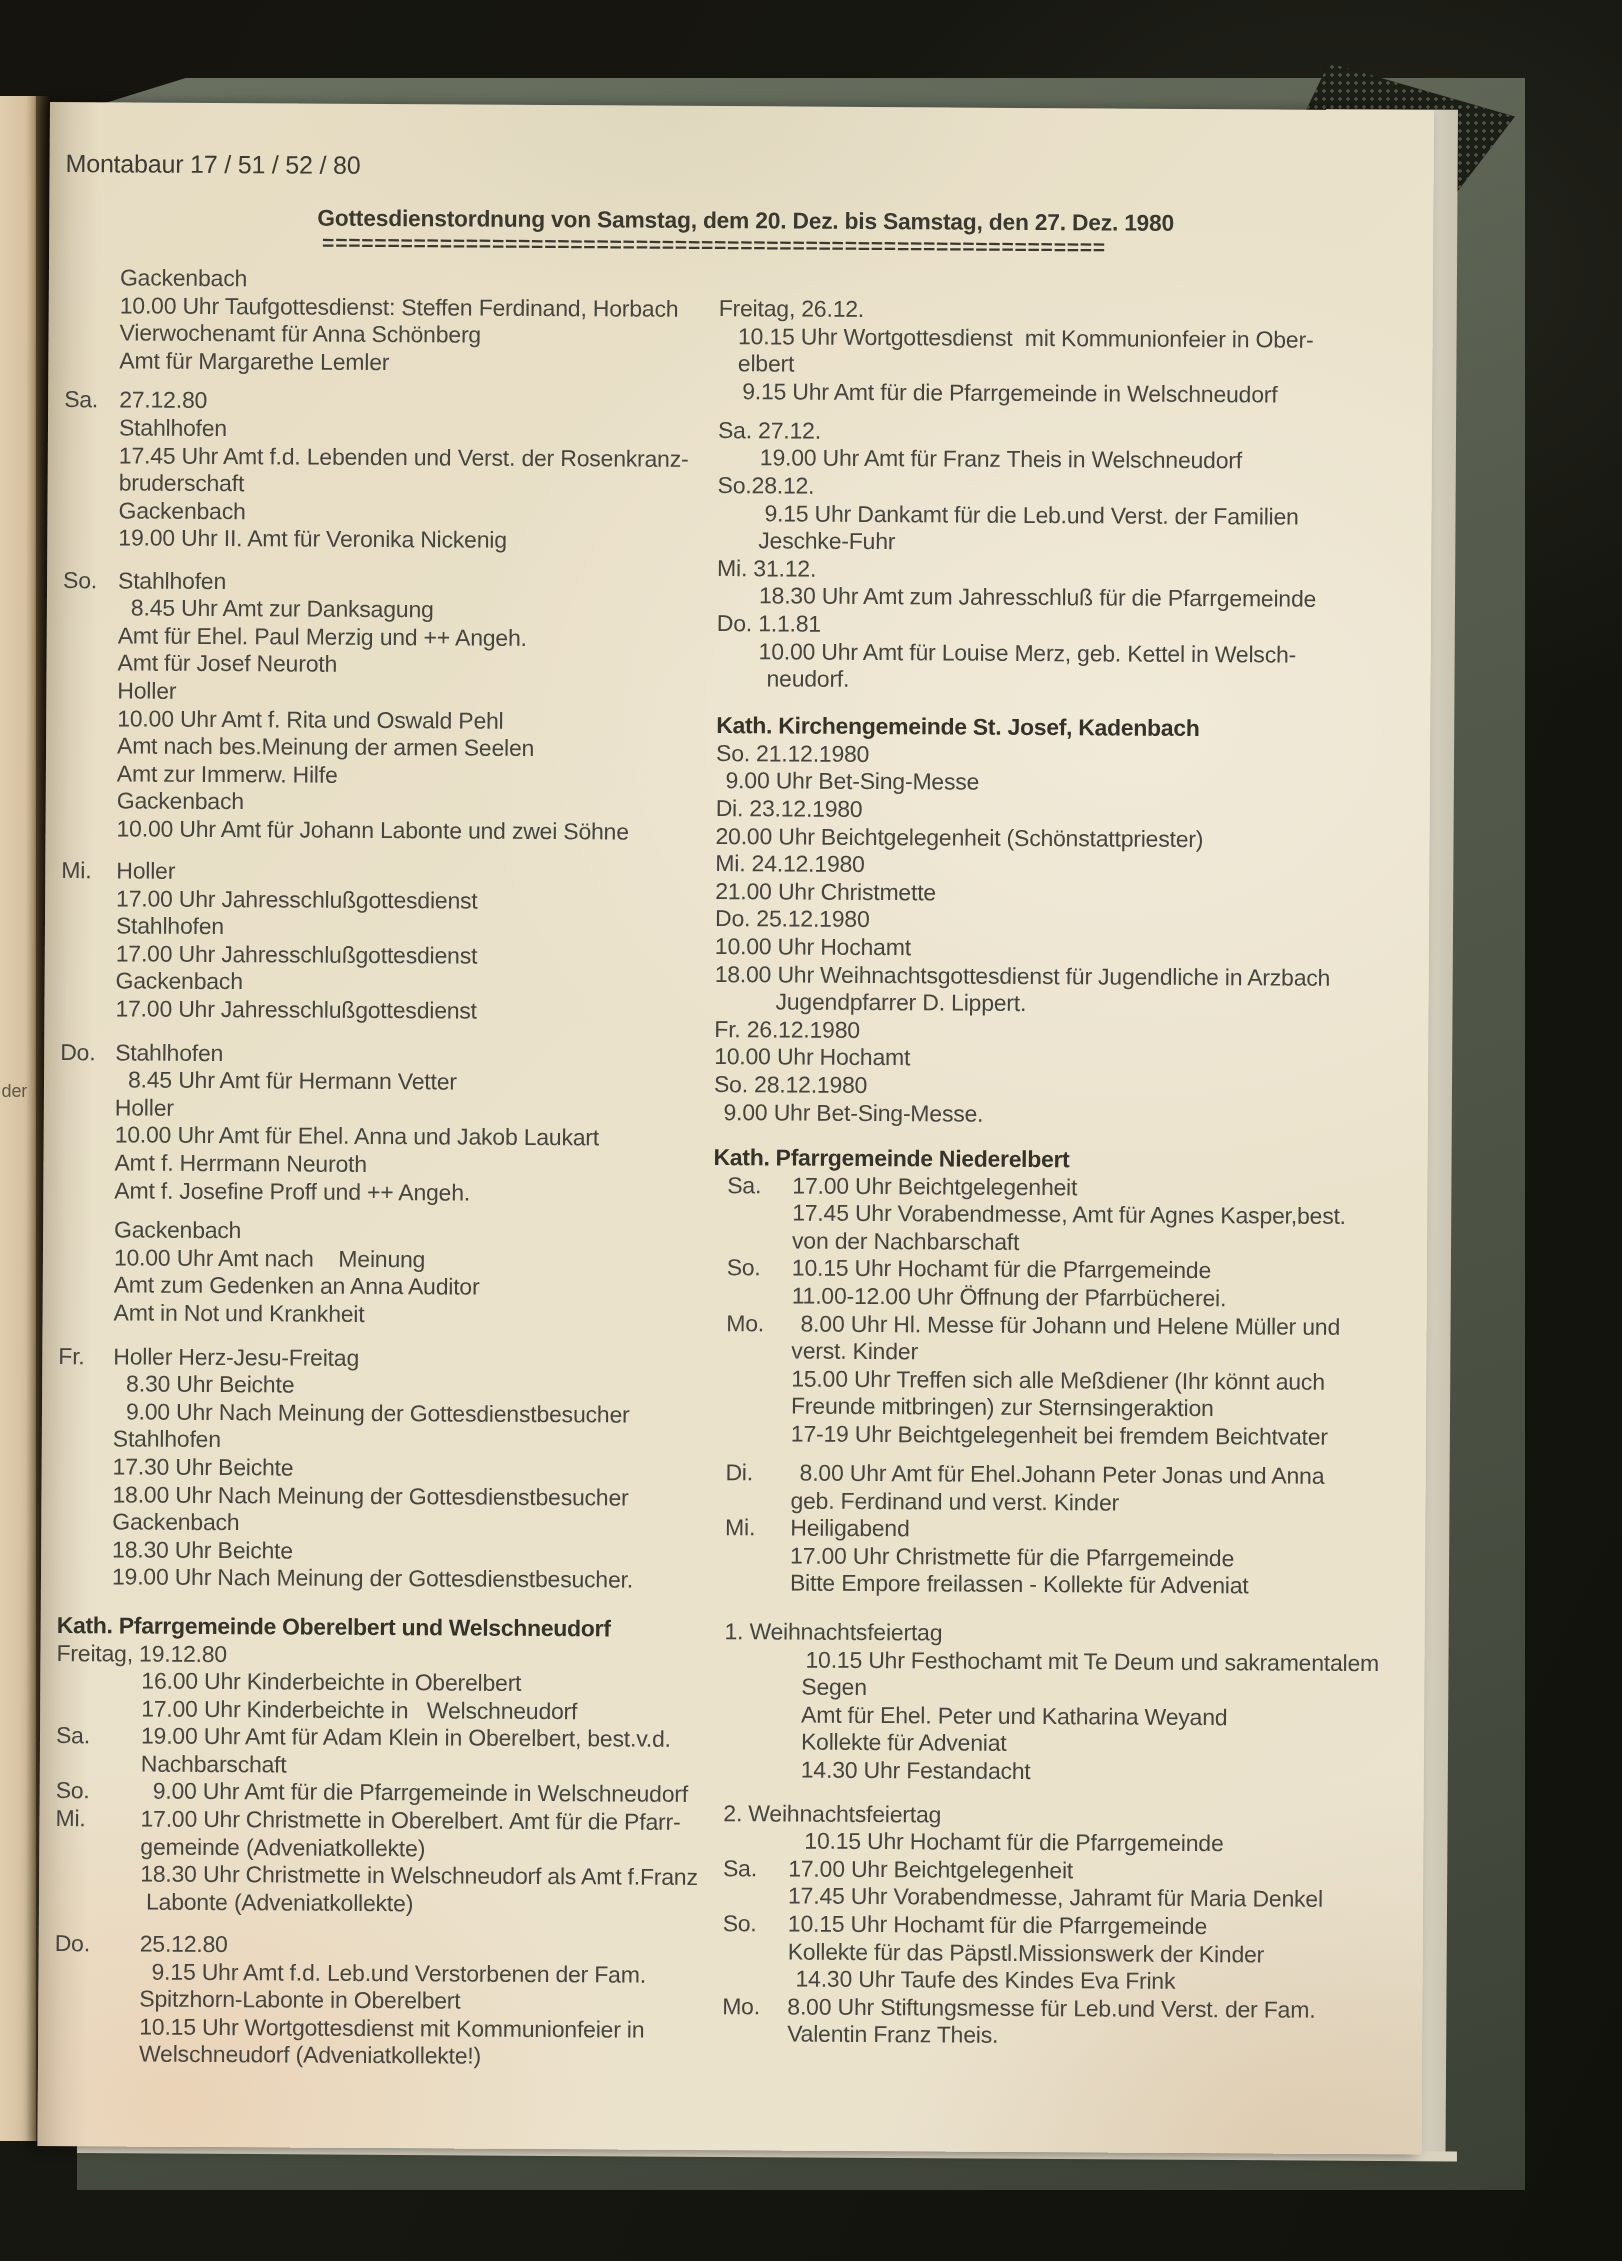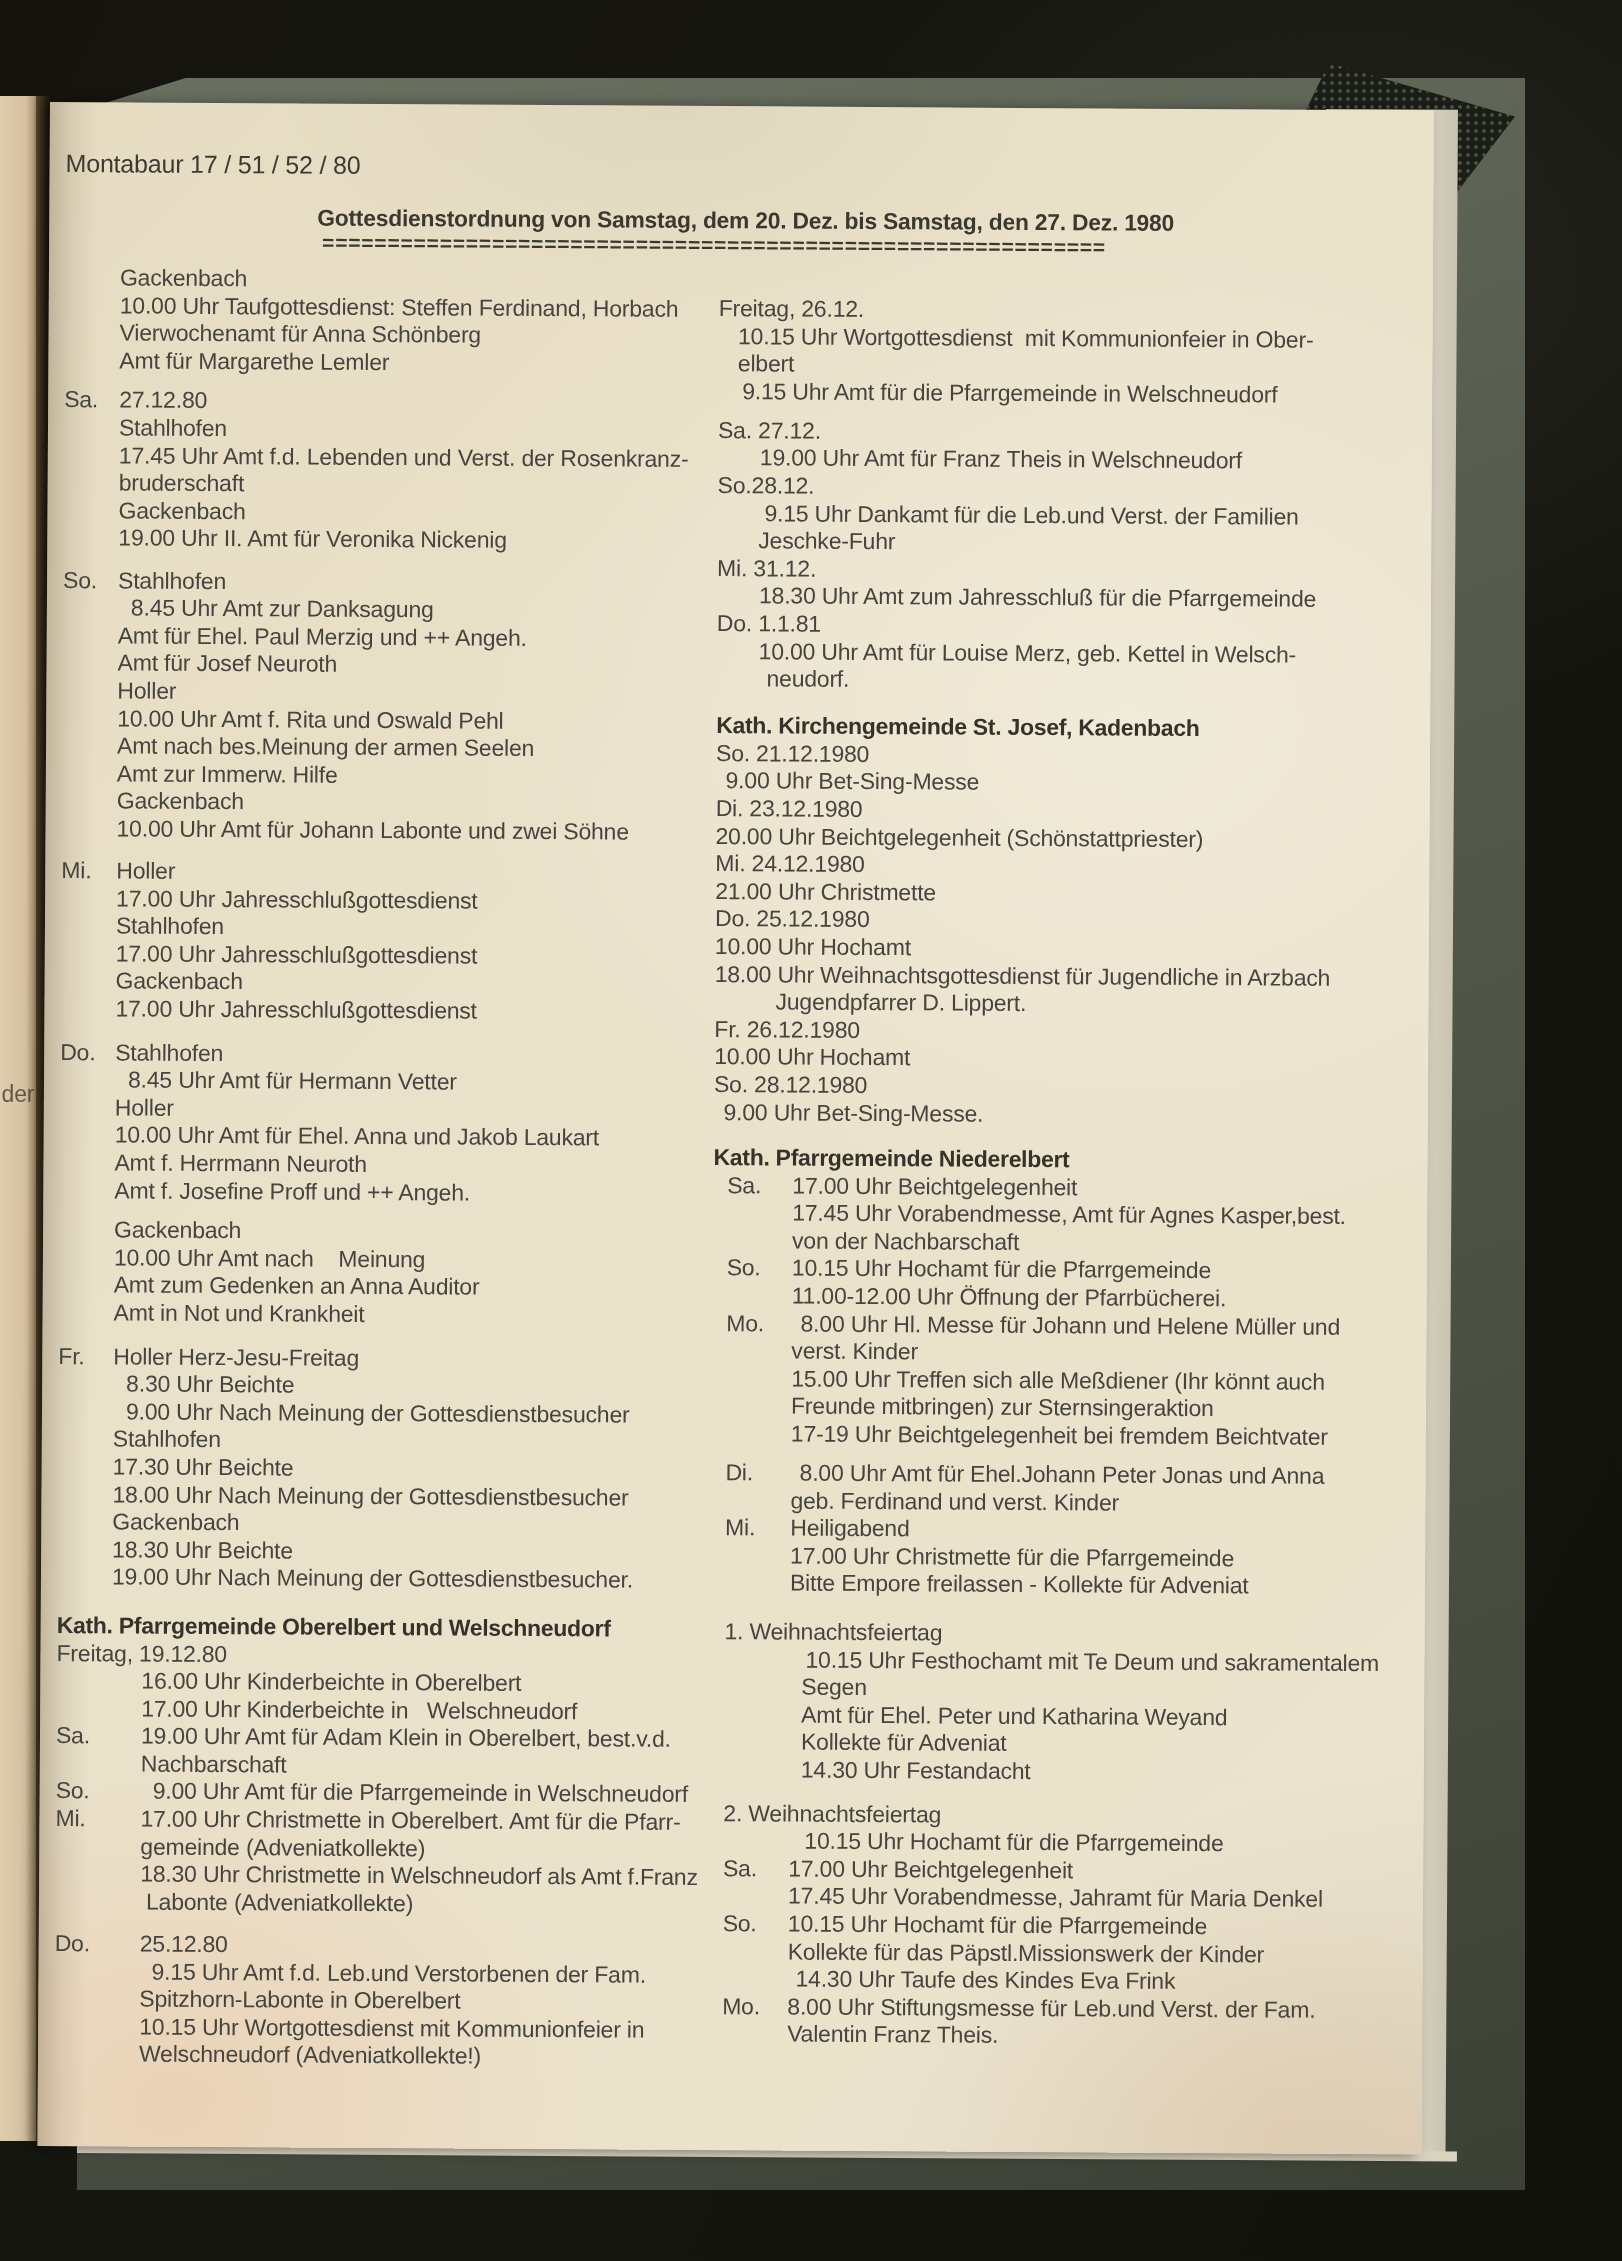--- a/index.html
+++ b/index.html
@@ -33,21 +33,21 @@
   .stack-bottom{
     position:absolute;left:77px;top:2143px;width:1380px;height:9.7px;z-index:3;
     background:#d8d2bf;transform:rotate(0.35deg);transform-origin:left top;
   }
   
   .prevpage{
     position:absolute;left:0;top:96px;width:37px;height:2045px;z-index:3;
     background:linear-gradient(to right,#e0cdae 0%, #d5c1a0 70%, #b29a75 92%, #8a744f 100%);
   }
   .prevpage .frag{
-    position:absolute;left:1.6px;top:985px;font-size:23px;color:#5f584a;letter-spacing:-0.2px;
+    position:absolute;left:1.6px;top:985px;font-size:18px;color:#5f584a;letter-spacing:-0.2px;
   }
   .gutter-gap{
     position:absolute;left:36px;top:96px;width:16px;height:2045px;z-index:3;
     background:linear-gradient(to right,#57472f,#241c11 70%,#0f0d08);
   }
   
   .page{
     position:absolute;left:50px;top:102px;width:1384px;height:2044px;z-index:4;
     transform:rotate(0.35deg);transform-origin:top left;
     background:

